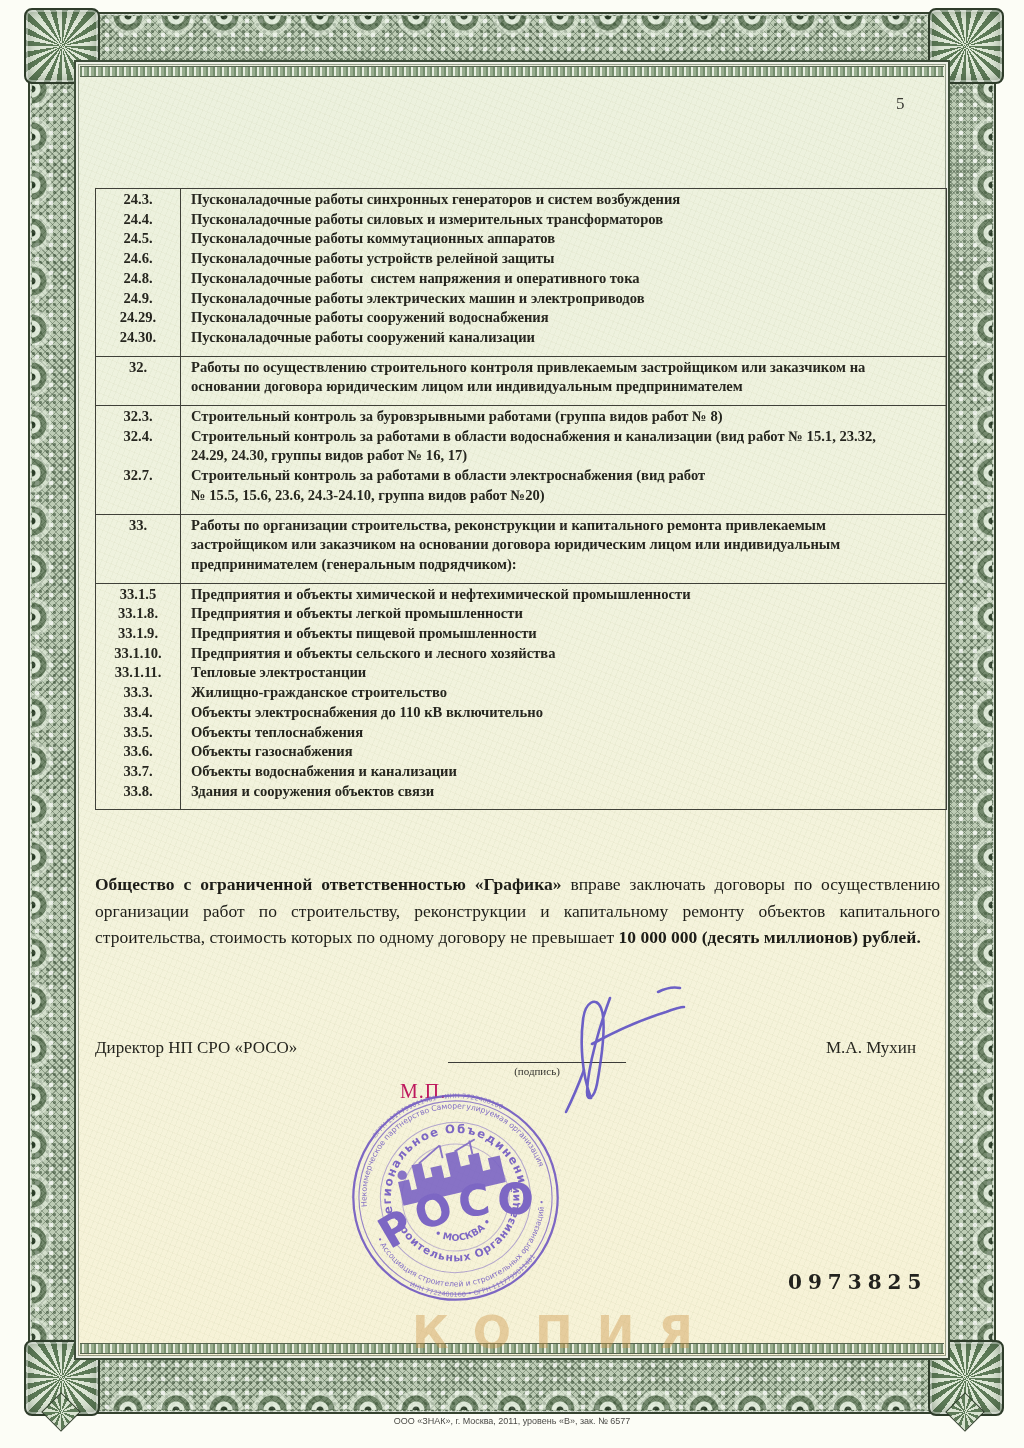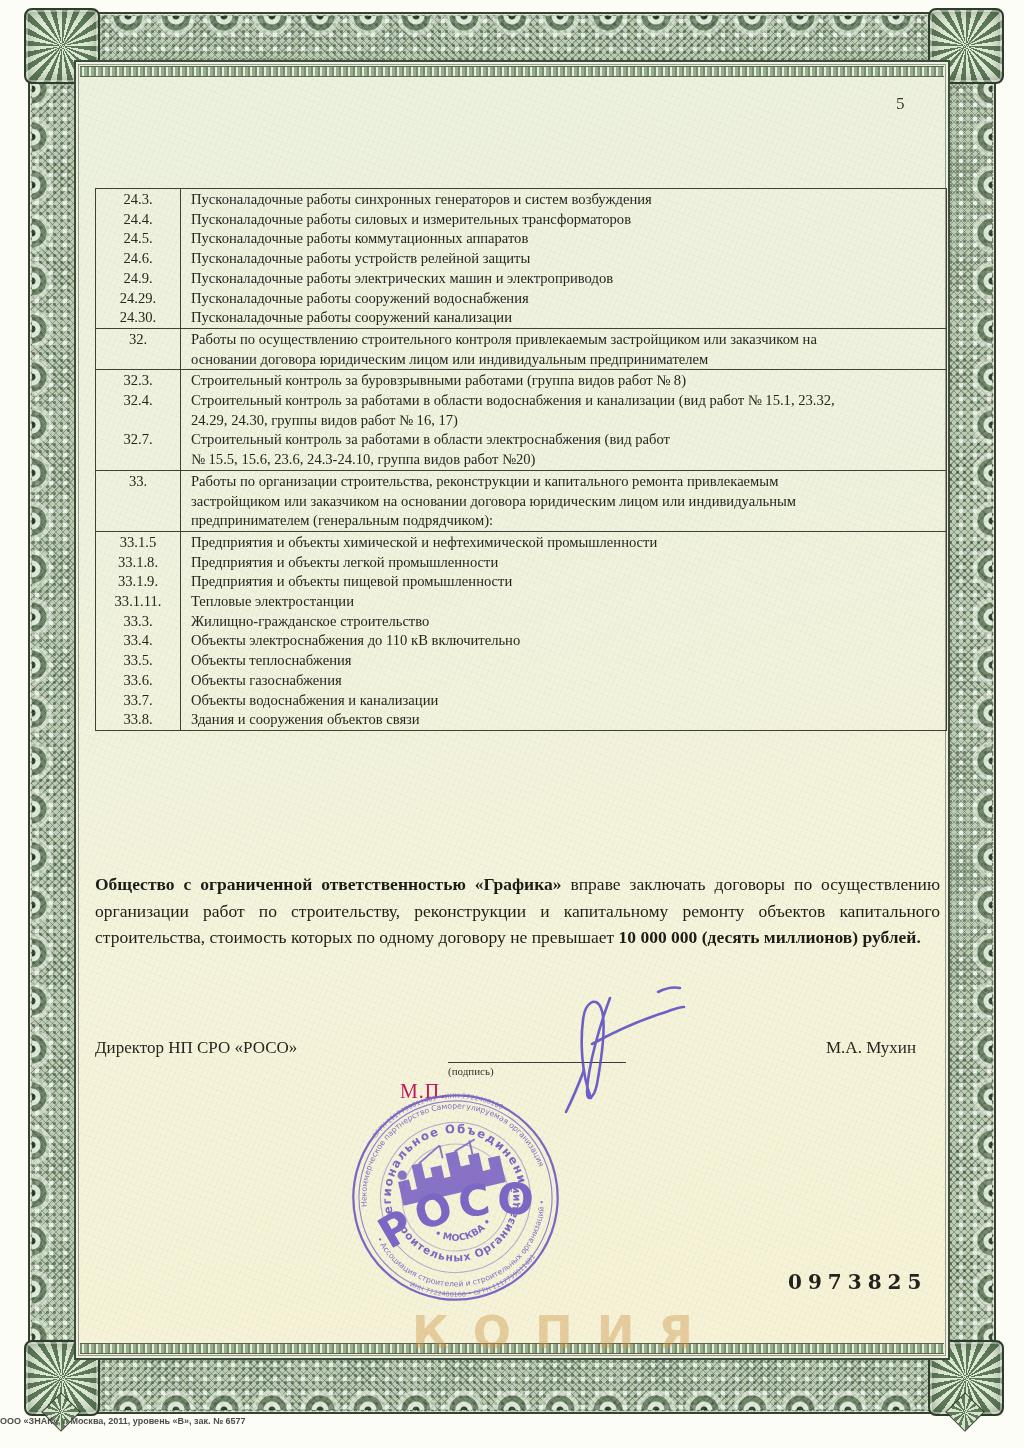--- a/index.html
+++ b/index.html
@@ -46,42 +46,42 @@
     background:repeating-linear-gradient(90deg,#617d5b 0 2px,#e7eee1 2px 4px,#8aa382 4px 7px);
     border-top:1px solid #3c4c38;border-bottom:1px solid #3c4c38;opacity:.85;}
   .paper::before{top:4px}.paper::after{bottom:4px}
 
   
   .abs{position:absolute;}
   .page-num{left:896px;top:94px;font-size:17px;color:#3a3a34;}
 
   .cert-table{left:95px;top:188px;width:850px;border:1.6px solid #3f4038;font-size:14.6px;line-height:19.7px;}
   .cert-table .vline{position:absolute;left:84px;top:0;bottom:0;border-left:1.6px solid #3f4038;}
-  .section{border-bottom:1.6px solid #3f4038;padding:1px 0 0;}
+  .section{border-bottom:1.6px solid #3f4038;padding:1px 0 8px;font-weight:bold;}
   .section:last-child{border-bottom:none;}
   .trow{display:flex;align-items:flex-start;}
   .cell-num{flex:0 0 84px;text-align:center;padding:0 2px;box-sizing:border-box;}
   .cell-text{flex:1;padding:0 4px 0 11px;white-space:pre-wrap;}
 
   .statement{left:95px;top:871px;width:845px;font-size:17.5px;line-height:26.5px;
     text-align:justify;color:#1d1d18;}
   .statement .b{font-weight:bold;}
 
   .sig-label{left:95px;top:1038px;font-size:17px;}
   .sig-name{left:826px;top:1038px;font-size:17px;}
   .sig-line{left:448px;top:1026px;width:178px;height:36px;border-bottom:1.5px solid #3c3c38;}
-  .sig-caption{left:448px;top:1065px;width:178px;text-align:left;font-size:11px;color:#33332e;}
+  .sig-caption{left:448px;top:1065px;width:178px;text-align:center;font-size:11px;color:#33332e;}
   .mp-mark{left:400px;top:1080px;font-size:20px;color:#be185d;letter-spacing:1px;}
 
   .serial{left:788px;top:1270px;font-family:"DejaVu Serif",serif;font-weight:bold;
     font-size:20px;letter-spacing:6px;color:#22221e;}
   .copy-wm{left:412px;top:1306px;font-family:"DejaVu Sans",sans-serif;font-weight:bold;
     font-size:45px;letter-spacing:24px;color:#cf9a4e;opacity:.42;}
-  .imprint{left:0;top:1416px;width:1024px;
-    font-family:"Liberation Sans","DejaVu Sans",sans-serif;font-size:9px;color:#4c4c48;font-weight:bold;}
+  .imprint{left:0;top:1416px;width:1024px;text-align:center;
+    font-family:"Liberation Sans","DejaVu Sans",sans-serif;font-size:9px;color:#4c4c48;}
 
   .stamp-wrap{left:343px;top:1085px;width:225px;height:225px;transform:rotate(-13deg);opacity:.9;}
   .sig-ink{left:488px;top:980px;width:250px;height:140px;}
 </style>
 </head>
 <body>
 
 <div class="page">
 
   <div class="frame"></div>
@@ -108,20 +108,24 @@
         </div>
         <div class="trow">
           <div class="cell-num">24.5.</div>
           <div class="cell-text">Пусконаладочные работы коммутационных аппаратов</div>
         </div>
         <div class="trow">
           <div class="cell-num">24.6.</div>
           <div class="cell-text">Пусконаладочные работы устройств релейной защиты</div>
         </div>
         <div class="trow">
+          <div class="cell-num">24.8.</div>
+          <div class="cell-text">Пусконаладочные работы  систем напряжения и оперативного тока</div>
+        </div>
+        <div class="trow">
           <div class="cell-num">24.9.</div>
           <div class="cell-text">Пусконаладочные работы электрических машин и электроприводов</div>
         </div>
         <div class="trow">
           <div class="cell-num">24.29.</div>
           <div class="cell-text">Пусконаладочные работы сооружений водоснабжения</div>
         </div>
         <div class="trow">
           <div class="cell-num">24.30.</div>
           <div class="cell-text">Пусконаладочные работы сооружений канализации</div>
@@ -163,20 +167,24 @@
           <div class="cell-num">33.1.5</div>
           <div class="cell-text">Предприятия и объекты химической и нефтехимической промышленности</div>
         </div>
         <div class="trow">
           <div class="cell-num">33.1.8.</div>
           <div class="cell-text">Предприятия и объекты легкой промышленности</div>
         </div>
         <div class="trow">
           <div class="cell-num">33.1.9.</div>
           <div class="cell-text">Предприятия и объекты пищевой промышленности</div>
+        </div>
+        <div class="trow">
+          <div class="cell-num">33.1.10.</div>
+          <div class="cell-text">Предприятия и объекты сельского и лесного хозяйства</div>
         </div>
         <div class="trow">
           <div class="cell-num">33.1.11.</div>
           <div class="cell-text">Тепловые электростанции</div>
         </div>
         <div class="trow">
           <div class="cell-num">33.3.</div>
           <div class="cell-text">Жилищно-гражданское строительство</div>
         </div>
         <div class="trow">

